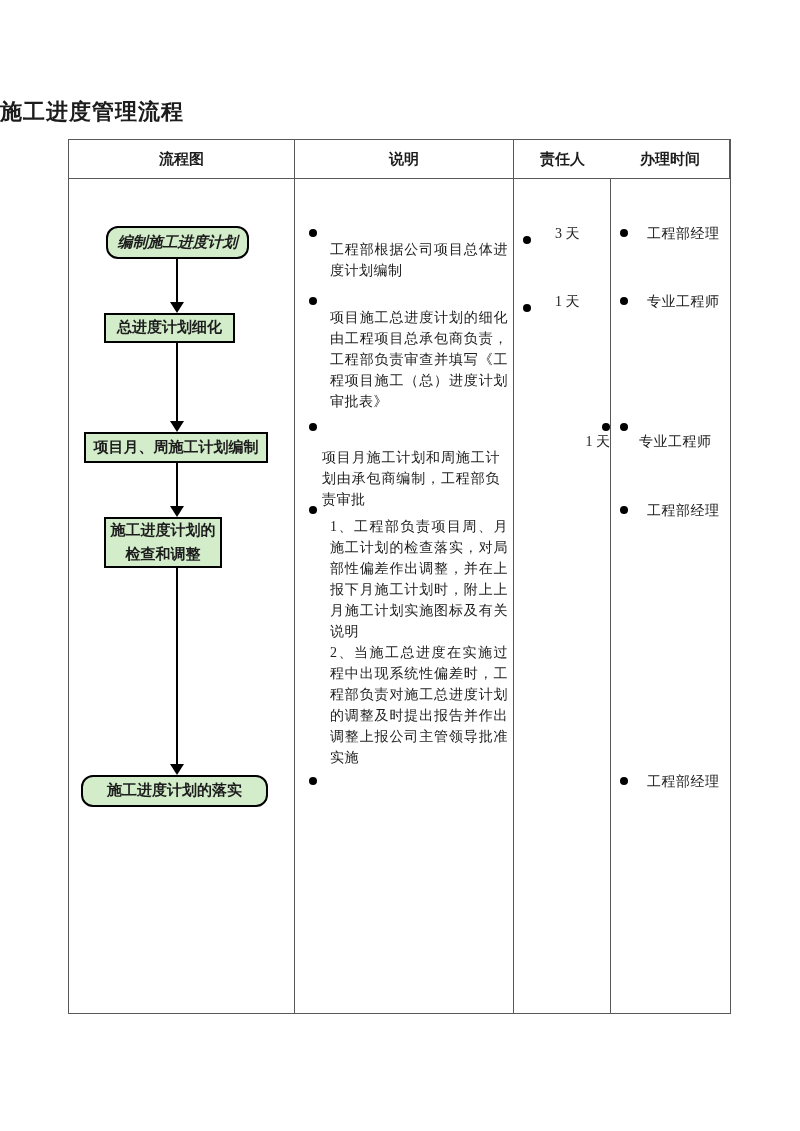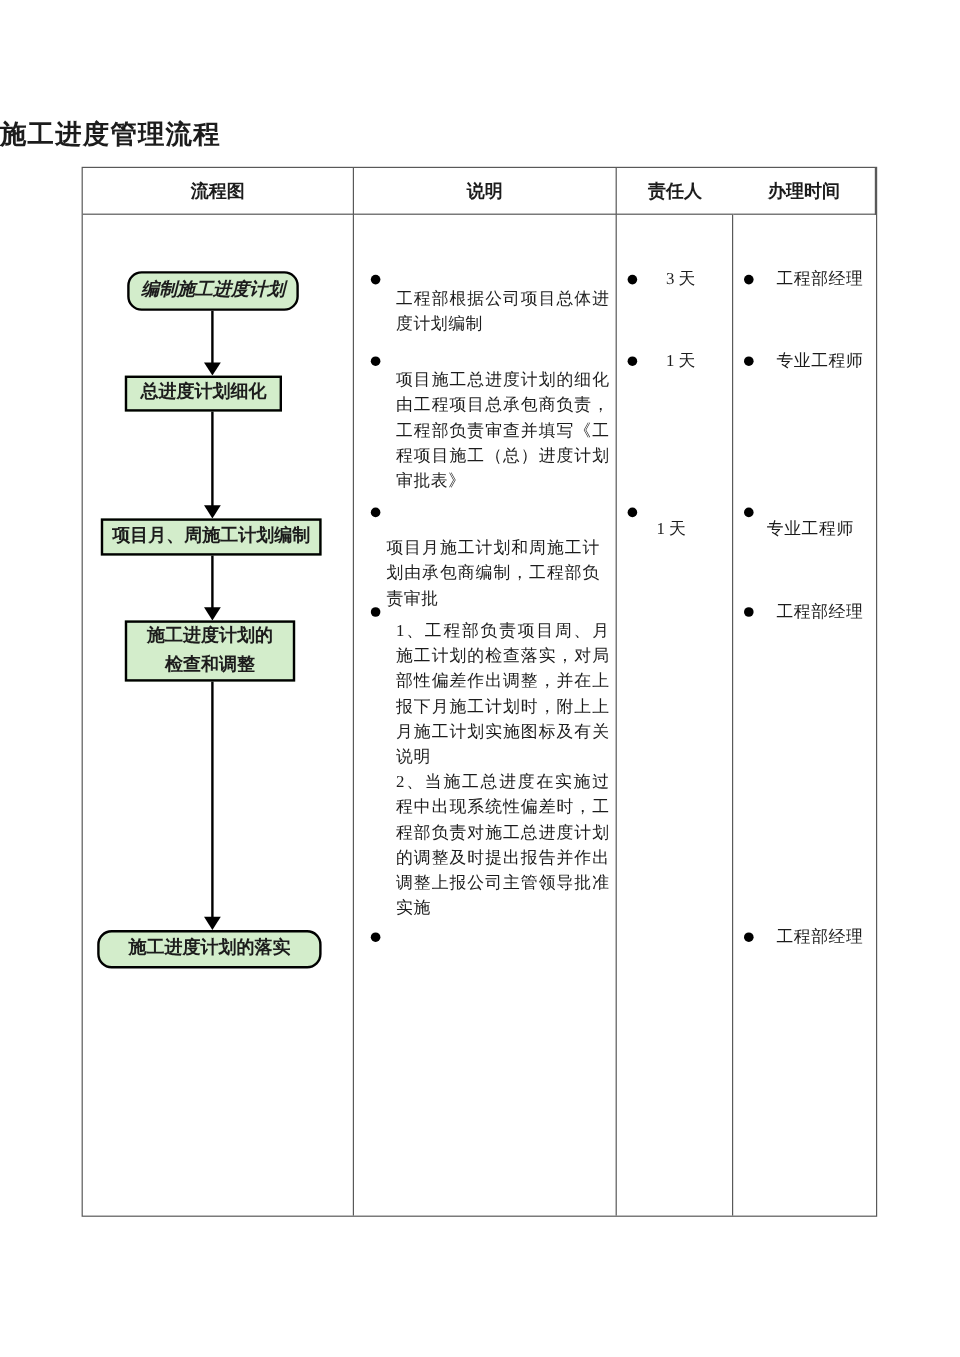--- a/index.html
+++ b/index.html
@@ -58,21 +58,21 @@
     text-align: center;
     font-weight: bold;
     font-size: 15px;
     line-height: 1.55;
   }
   .node .node-label { white-space: pre-line; }
   .node.terminator { border-radius: 12px; }
   .n1 { left: 37px; top: 47px;  width: 143px; height: 33px; font-style: italic; }
   .n2 { left: 35px; top: 134px; width: 131px; height: 30px; }
   .n3 { left: 15px; top: 253px; width: 184px; height: 31px; }
-  .n4 { left: 35px; top: 338px; width: 142px; height: 51px; }
+  .n4 { left: 35px; top: 338px; width: 118px; height: 51px; }
   .n5 { left: 12px; top: 596px; width: 187px; height: 32px; }
   .arrow {
     position: absolute;
     left: 100px;
     width: 16px;
   }
   .arrow::before {
     content: "";
     position: absolute;
     left: 50%;
@@ -124,21 +124,21 @@
     margin-left: 13px;
     width: 178px;
     font-size: 14px;
     line-height: 21px;
     letter-spacing: 0.5px;
     text-align: justify;
     margin-top: 16px;
   }
   .desc-cell .text p { margin: 0; }
 
-  .time-cell .item { padding-left: 9px; }
+  .time-cell .item { padding-left: 9px; align-items: flex-end; }
   .time-cell .text { margin-left: 24px; font-size: 14px; line-height: 21px; }
 
   .resp-cell .item { padding-left: 9px; }
   .resp-cell .text { margin-left: 19px; font-size: 14px; line-height: 21px; letter-spacing: 0.5px; }
 </style>
 </head>
 <body>
 
 <div class="page">
 

